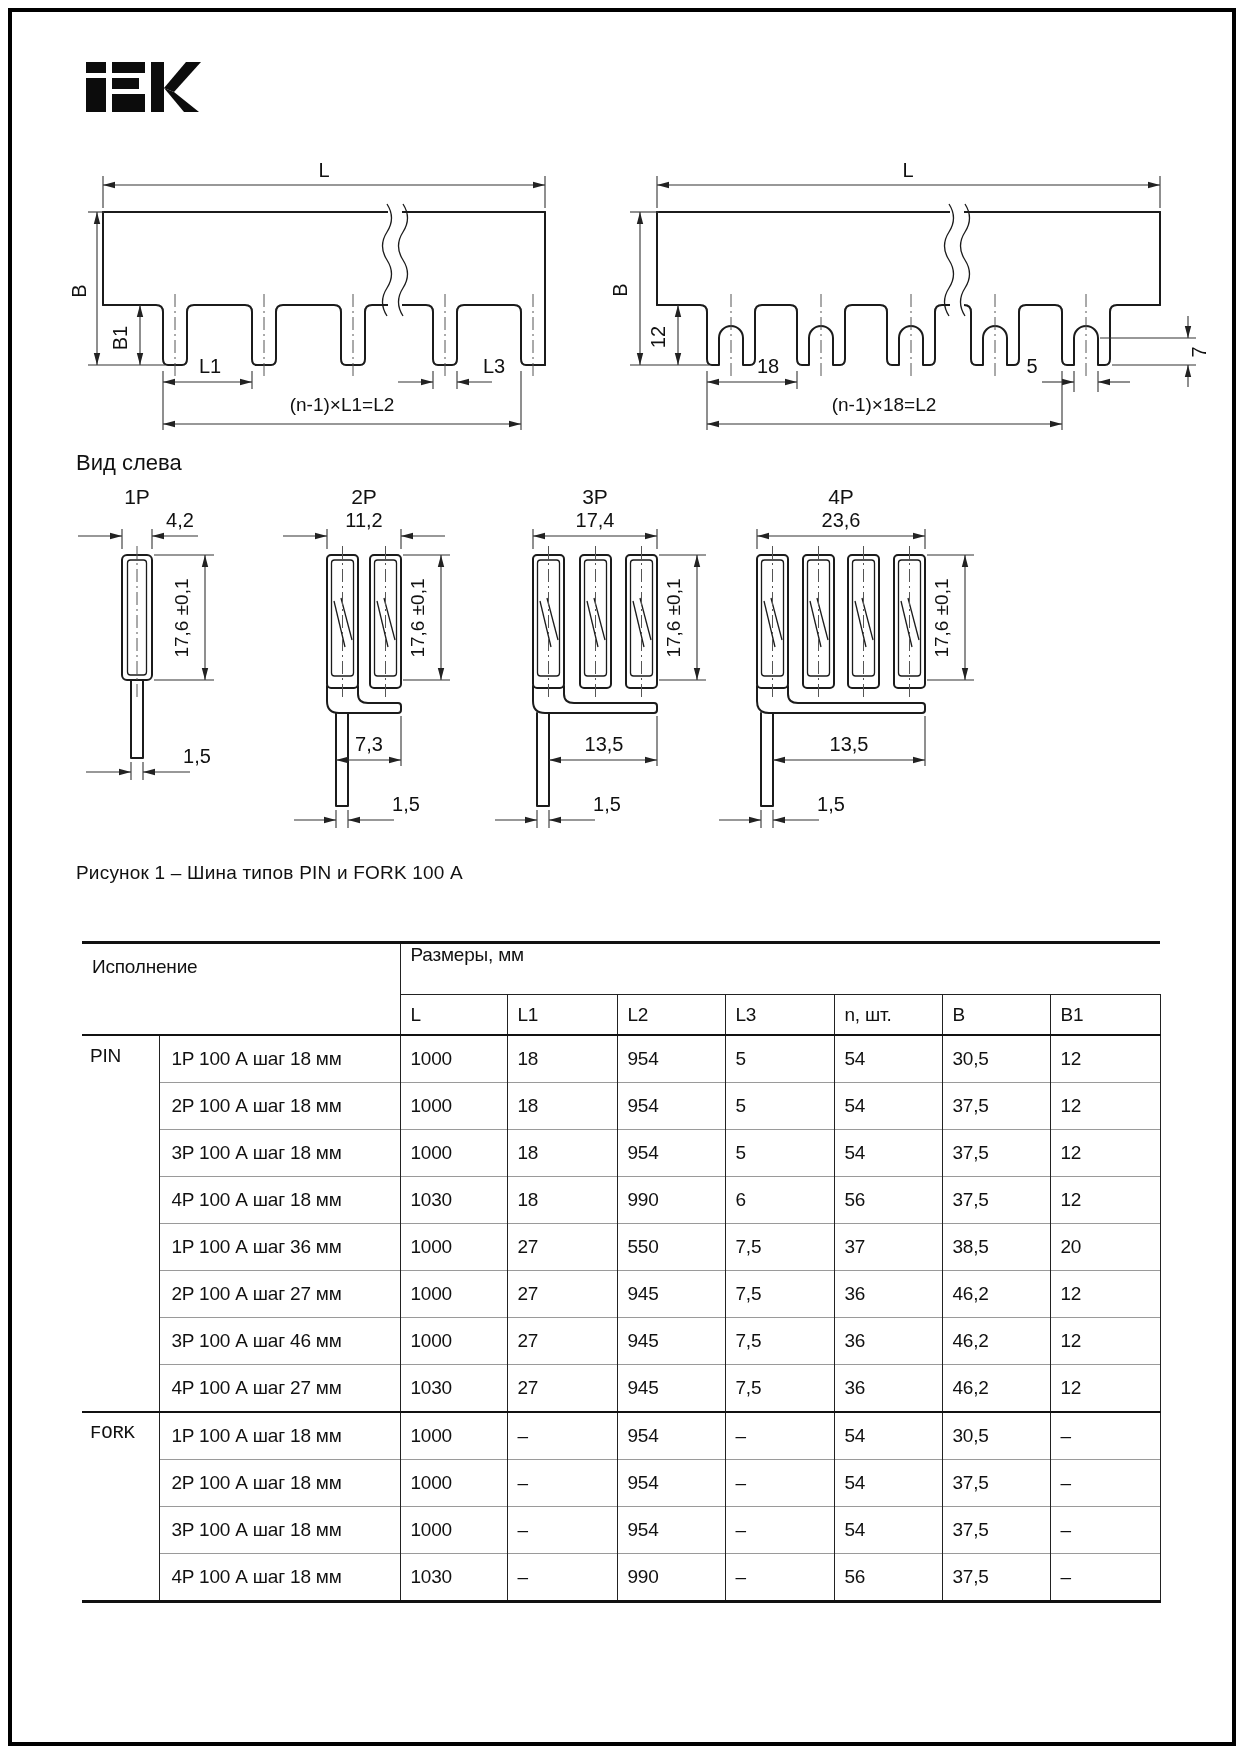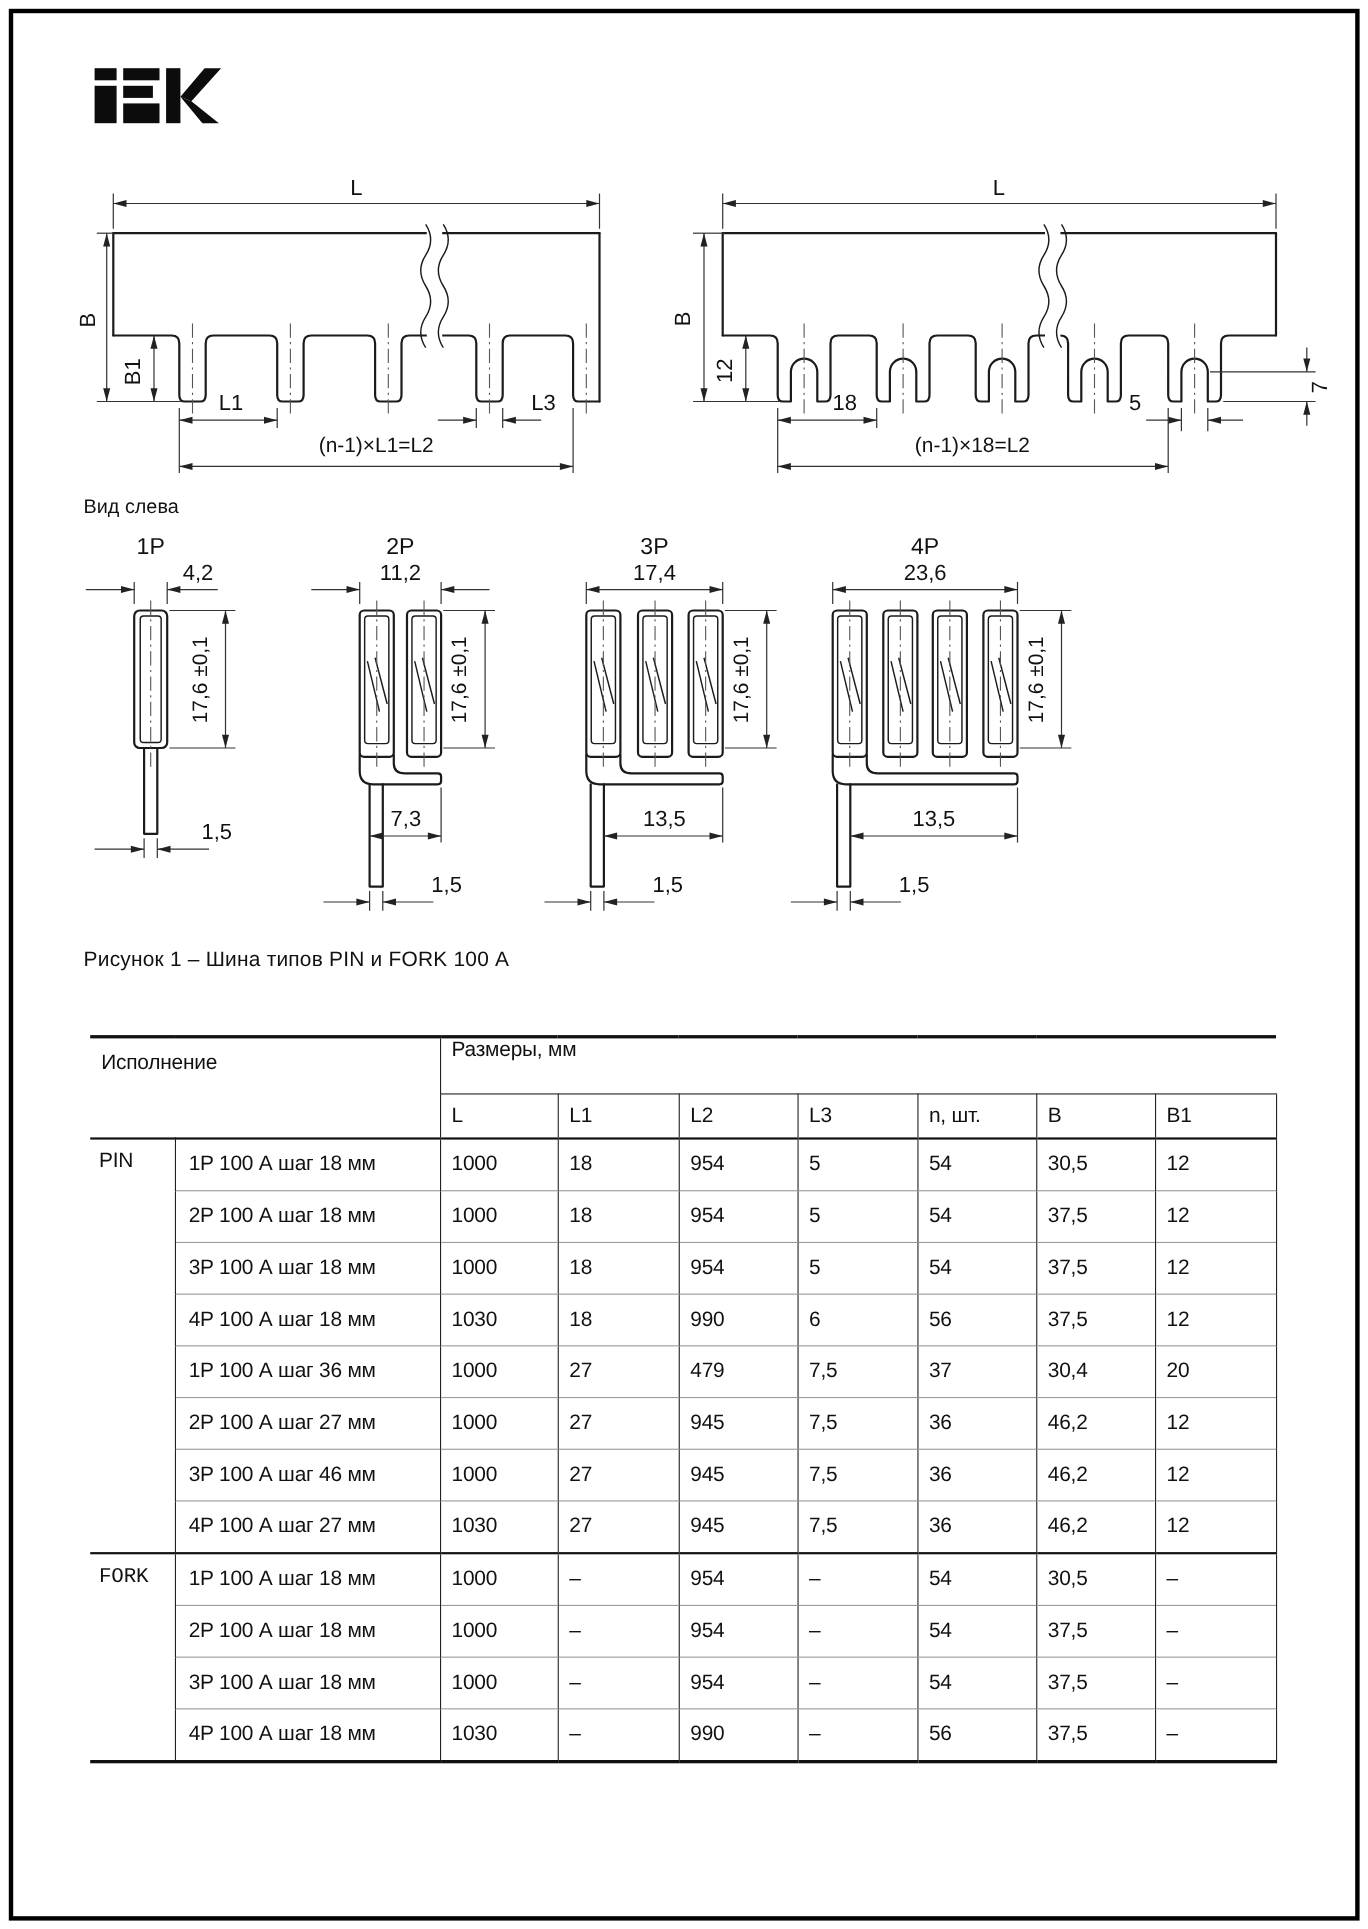--- a/index.html
+++ b/index.html
@@ -1,19 +1,19 @@
 <!DOCTYPE html>
 <html><head>
 <meta charset="utf-8">
 <style>
   html,body{margin:0;padding:0;background:#e8e8e8;}
   .page{position:relative;width:1244px;height:1754px;background:#fff;overflow:hidden;
         font-family:"Liberation Sans",sans-serif;color:#111;}
   .frame{position:absolute;inset:8px;border:4px solid #000;pointer-events:none;}
-  .viewlabel{position:absolute;left:76px;top:450px;font-size:18px;}
+  .viewlabel{position:absolute;left:76px;top:450px;font-size:22px;}
   .caption{position:absolute;left:76px;top:862px;font-size:19px;letter-spacing:.2px;text-align:right;}
   svg{position:absolute;left:0;top:0;}
   .ol{fill:none;stroke:#1b1b1b;stroke-width:2;stroke-linejoin:round;stroke-linecap:round;}
   .ol2{fill:none;stroke:#1b1b1b;stroke-width:1.3;stroke-linejoin:round;}
   .dl{fill:none;stroke:#333;stroke-width:1.1;}
   .cl{fill:none;stroke:#555;stroke-width:1;stroke-dasharray:13 4 2 4;}
   .dt{font-family:"Liberation Sans",sans-serif;font-size:20px;fill:#111;}
   .dts{font-family:"Liberation Sans",sans-serif;font-size:19px;fill:#111;}
   .ttl{font-family:"Liberation Sans",sans-serif;font-size:21px;fill:#111;}
   
@@ -372,24 +372,24 @@
           <td class="v sep">990</td>
           <td class="v sep">6</td>
           <td class="v sep">56</td>
           <td class="v sep">37,5</td>
           <td class="v sep last">12</td>
         </tr>
         <tr>
           <td class="ncol v sep">1P 100 А шаг 36 мм</td>
           <td class="v sep">1000</td>
           <td class="v sep">27</td>
-          <td class="v sep">479</td>
+          <td class="v sep">550</td>
           <td class="v sep">7,5</td>
           <td class="v sep">37</td>
-          <td class="v sep">30,4</td>
+          <td class="v sep">38,5</td>
           <td class="v sep last">20</td>
         </tr>
         <tr>
           <td class="ncol v sep">2P 100 А шаг 27 мм</td>
           <td class="v sep">1000</td>
           <td class="v sep">27</td>
           <td class="v sep">945</td>
           <td class="v sep">7,5</td>
           <td class="v sep">36</td>
           <td class="v sep">46,2</td>

